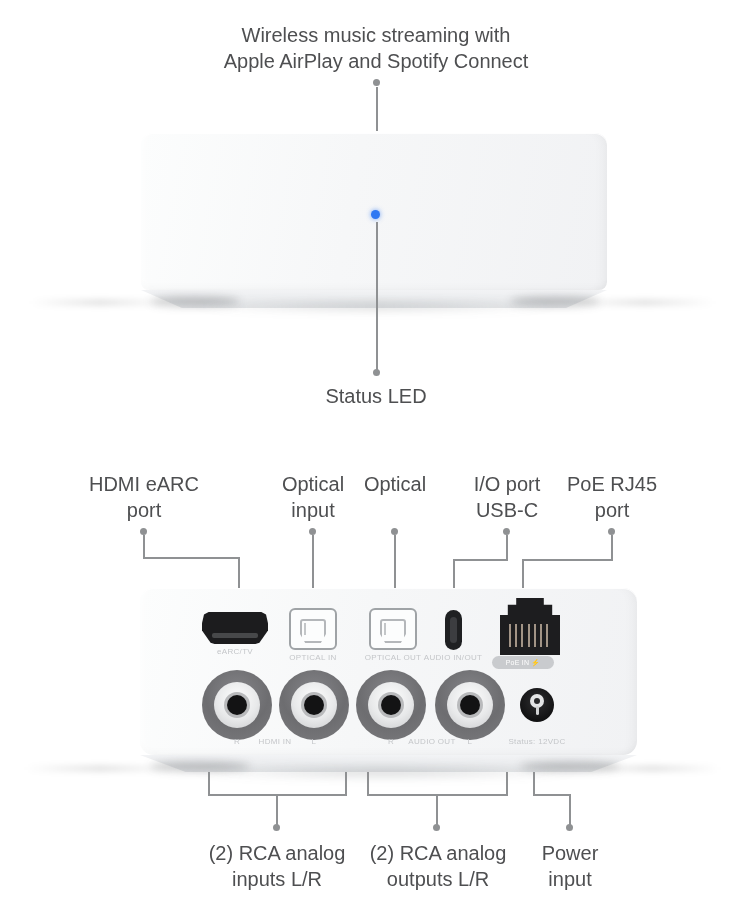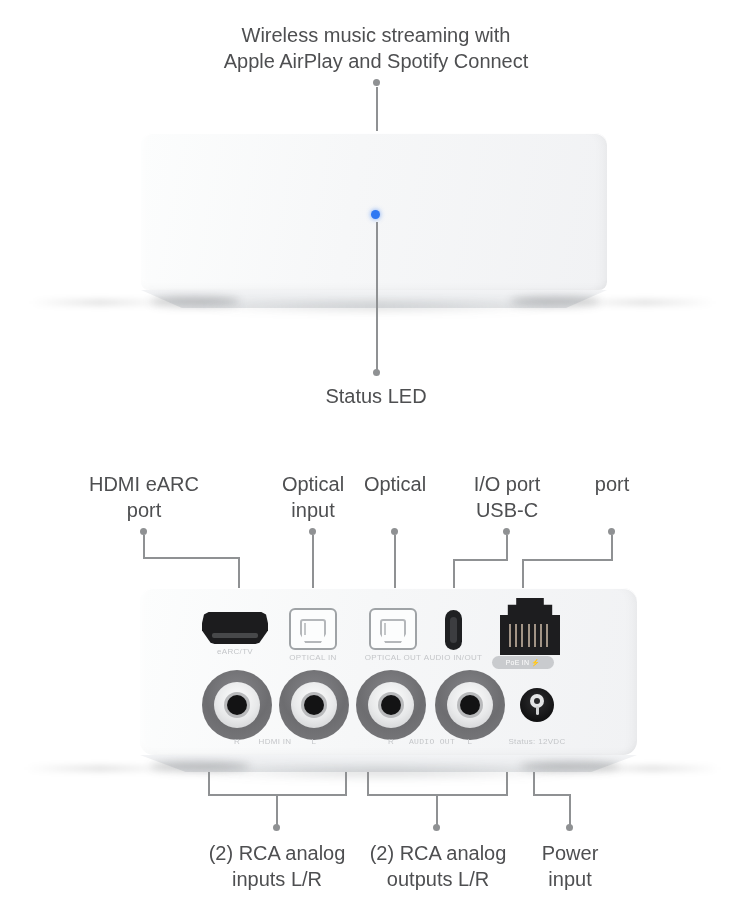--- a/index.html
+++ b/index.html
@@ -86,20 +86,21 @@
     <div>input</div>
   </div>
   <div class="callout" style="left:325px;top:471px;width:140px;">
     <div>Optical</div>
   </div>
   <div class="callout" style="left:437px;top:471px;width:140px;">
     <div>I/O port</div>
     <div>USB-C</div>
   </div>
   <div class="callout" style="left:542px;top:471px;width:140px;">
+    <div>PoE RJ45</div>
     <div>port</div>
   </div>
 
   <div class="dot" style="left:140px;top:528px;"></div>
   <div class="dot" style="left:309px;top:528px;"></div>
   <div class="dot" style="left:391px;top:528px;"></div>
   <div class="dot" style="left:503px;top:528px;"></div>
   <div class="dot" style="left:608px;top:528px;"></div>
 
   <div class="seg" style="left:143px;top:535px;width:2px;height:24px;"></div>
@@ -167,21 +168,21 @@
     <div class="dc-ring">
       <div class="dc-pin"></div>
     </div>
     <div class="dc-slot"></div>
   </div>
 
   <div class="panel-label" style="left:217px;top:737px;width:40px;">R</div>
   <div class="panel-label" style="left:235px;top:737px;width:80px;">HDMI IN</div>
   <div class="panel-label" style="left:294px;top:737px;width:40px;">L</div>
   <div class="panel-label" style="left:371px;top:737px;width:40px;">R</div>
-  <div class="panel-label" style="left:392px;top:737px;width:80px;font-family:Liberation Mono, monospace;">AUDIO OUT</div>
+  <div class="panel-label" style="left:392px;top:737px;width:80px;">AUDIO OUT</div>
   <div class="panel-label" style="left:450px;top:737px;width:40px;">L</div>
   <div class="panel-label" style="left:497px;top:737px;width:80px;">Status: 12VDC</div>
 
   <div class="skirt" style="left:140px;top:755px;width:497px;height:17px;clip-path:polygon(0 0,100% 0,90.8% 100%,9.2% 100%);"></div>
   <div class="shadow-ellipse" style="left:185px;top:764px;width:400px;height:16px;"></div>
   <div class="shadow-wedge" style="left:150px;top:762px;width:100px;height:9px;"></div>
   <div class="shadow-wedge" style="left:520px;top:762px;width:100px;height:9px;"></div>
   <div class="shadow-streak" style="left:25px;top:766px;width:150px;"></div>
   <div class="shadow-streak" style="left:585px;top:766px;width:135px;"></div>
 

